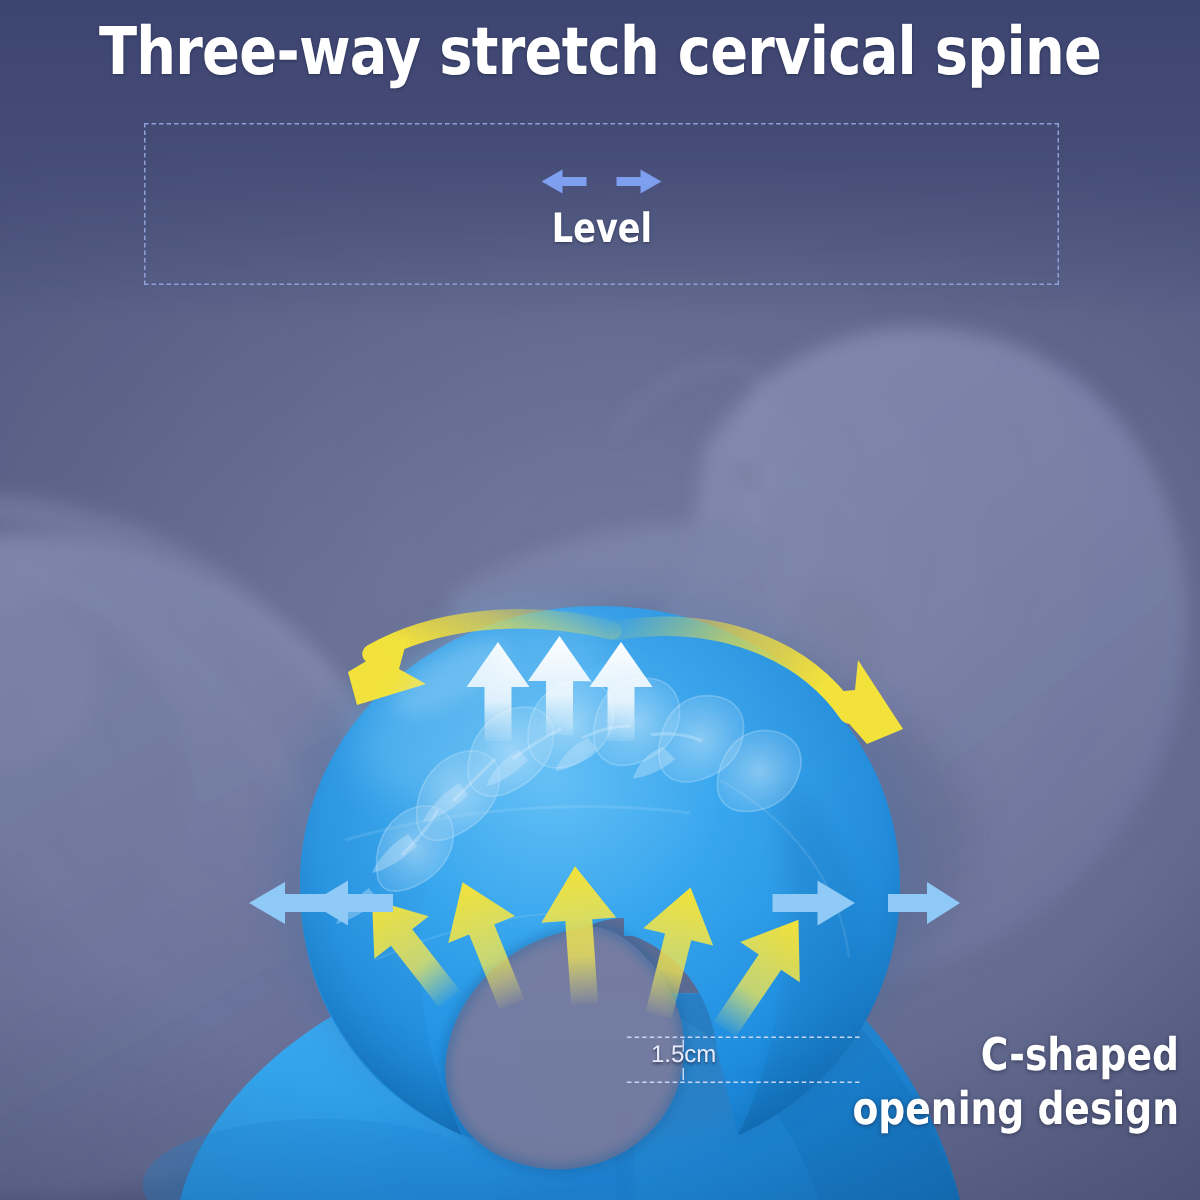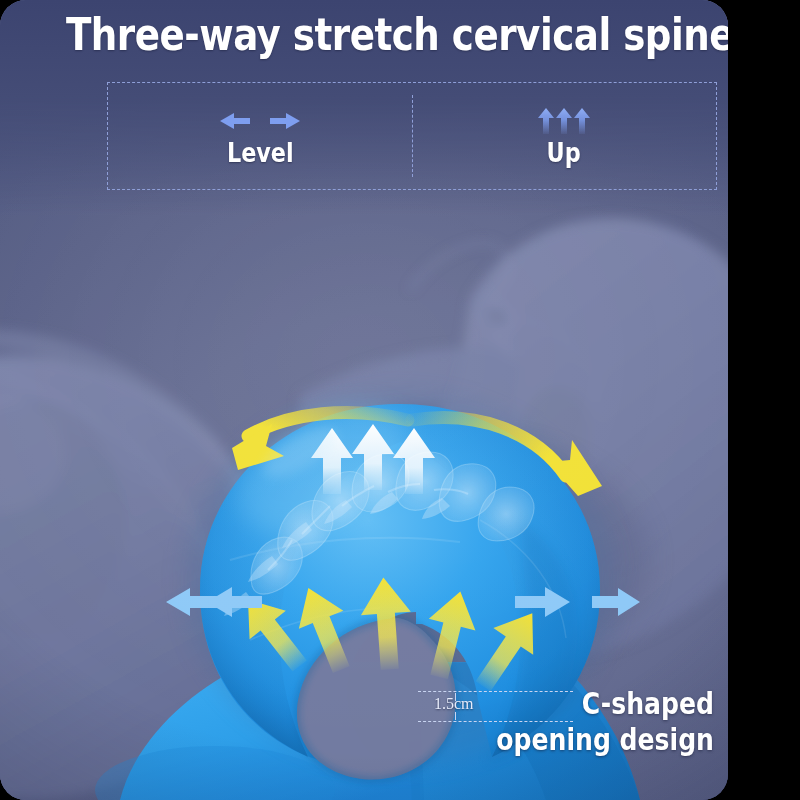--- a/index.html
+++ b/index.html
@@ -2,26 +2,25 @@
 <html><head>
 <meta charset="utf-8">
 <style>
   html, body {
     margin: 0;
     padding: 0;
     background: #000;
   }
   #poster {
     position: relative;
-    width: 728px;
+    width: 800px;
     height: 800px;
     overflow: hidden;
     font-family: "Liberation Sans", sans-serif;
     background: #4e5583;
-    border-radius: 26px;
   }
 
   
   .bg-base {
     position: absolute;
     inset: 0;
     background:
       radial-gradient(ellipse 700px 500px at 58% 62%, #6d7498 0%, #676e93 38%, #5c6389 70%, #515a82 100%),
       linear-gradient(165deg, #434b78 0%, #545b87 28%, #5f6791 55%, #555d87 82%, #3f476f 100%);
   }
@@ -49,21 +48,21 @@
     letter-spacing: -0.5px;
     font-family: "Liberation Sans Narrow", "DejaVu Sans Condensed", "Liberation Sans", sans-serif;
     transform: scaleX(0.94);
     text-shadow: 0 1px 2px rgba(20,24,50,0.45);
     white-space: nowrap;
   }
 
   
   .feature-box {
     position: absolute;
-    left: 107px; top: 82px;
+    left: 96px; top: 82px;
     width: 610px; height: 108px;
     border: 1.5px dashed #8f9fd8;
     box-sizing: border-box;
     display: flex;
     align-items: stretch;
   }
   .feature-cell {
     flex: 1 1 0;
     position: relative;
     display: flex;
@@ -114,21 +113,21 @@
     transform-origin: right center;
     text-shadow: 0 1px 3px rgba(20,24,50,0.55);
   }
 
   
   .measure-label {
     position: absolute;
     left: 434px; top: 695px;
     color: #e8ecfb;
     font-size: 16px;
-    font-family: Liberation Serif, serif;
+    font-family: Liberation Sans, sans-serif;
     text-shadow: 0 1px 2px rgba(20,24,50,0.6);
   }
   .measure-line {
     position: absolute;
     height: 0;
     border-top: 1.5px dashed #c9d5f2;
   }
   .m-top { left: 418px; top: 691px; width: 155px; }
   .m-bot { left: 418px; top: 721px; width: 155px; }
   .m-tick {
@@ -424,39 +423,20 @@
           <g fill="#7e9ef0">
             <path d="M 8,13 L 22,5 L 22,10 L 38,10 L 38,16 L 22,16 L 22,21 Z"></path>
             <path d="M 88,13 L 74,5 L 74,10 L 58,10 L 58,16 L 74,16 L 74,21 Z"></path>
           </g>
         </svg>
       </div>
       <div class="feature-label">Level</div>
     </div>
 
 
-    <div class="feature-cell">
-      <div class="feature-icon">
-        <svg width="86" height="30" viewBox="0 0 86 30" xmlns="http://www.w3.org/2000/svg">
-          <defs>
-            <linearGradient id="gUpIcon" x1="0" y1="1" x2="0" y2="0">
-              <stop offset="0%" stop-color="#7e9ef0" stop-opacity="0.1"></stop>
-              <stop offset="55%" stop-color="#7e9ef0" stop-opacity="0.85"></stop>
-              <stop offset="100%" stop-color="#90aef5" stop-opacity="1"></stop>
-            </linearGradient>
-          </defs>
-          <g fill="url(#gUpIcon)">
-            <path d="M 22,28 L 22,12 L 17,12 L 25,2 L 33,12 L 28,12 L 28,28 Z"></path>
-            <path d="M 40,28 L 40,12 L 35,12 L 43,2 L 51,12 L 46,12 L 46,28 Z"></path>
-            <path d="M 58,28 L 58,12 L 53,12 L 61,2 L 69,12 L 64,12 L 64,28 Z"></path>
-          </g>
-        </svg>
-      </div>
-      <div class="feature-label">Up</div>
-    </div>
   </div>
 
   <div class="measure-line m-top"></div>
   <div class="measure-line m-bot"></div>
   <div class="m-tick m-tick-a"></div>
   <div class="m-tick m-tick-b"></div>
   <div class="measure-label">1.5cm</div>
 
   <div class="caption">
     <div>C-shaped</div>

